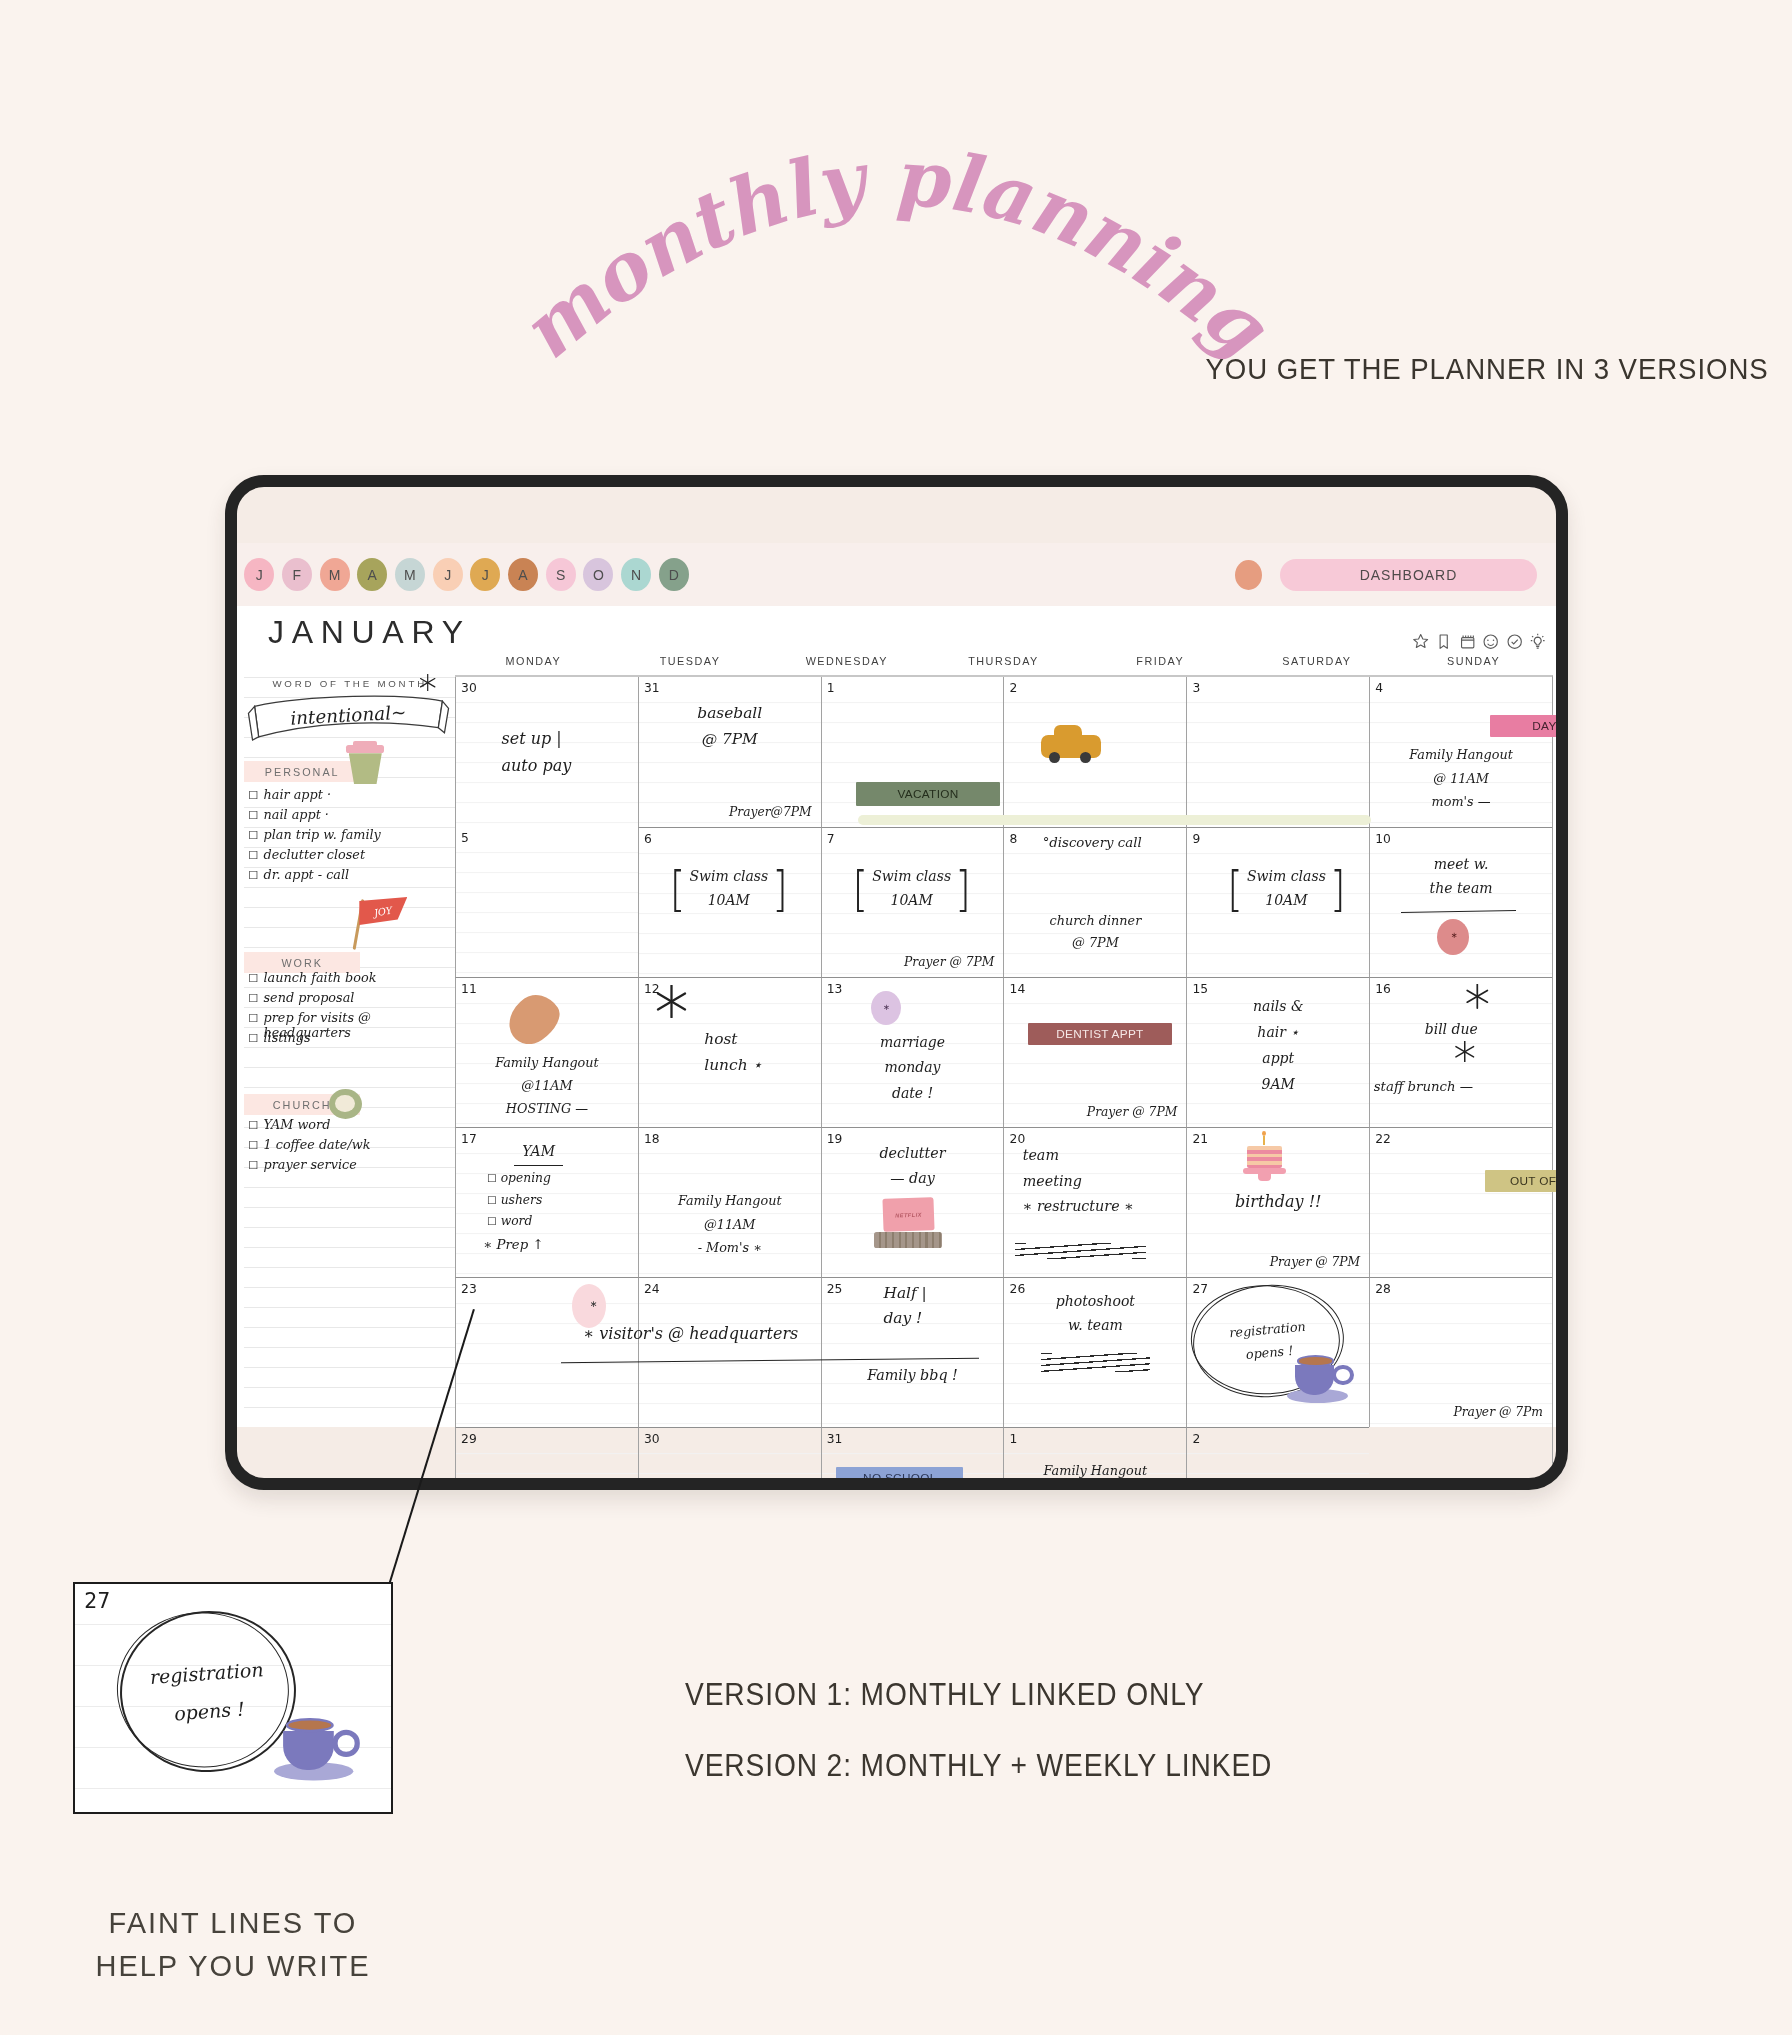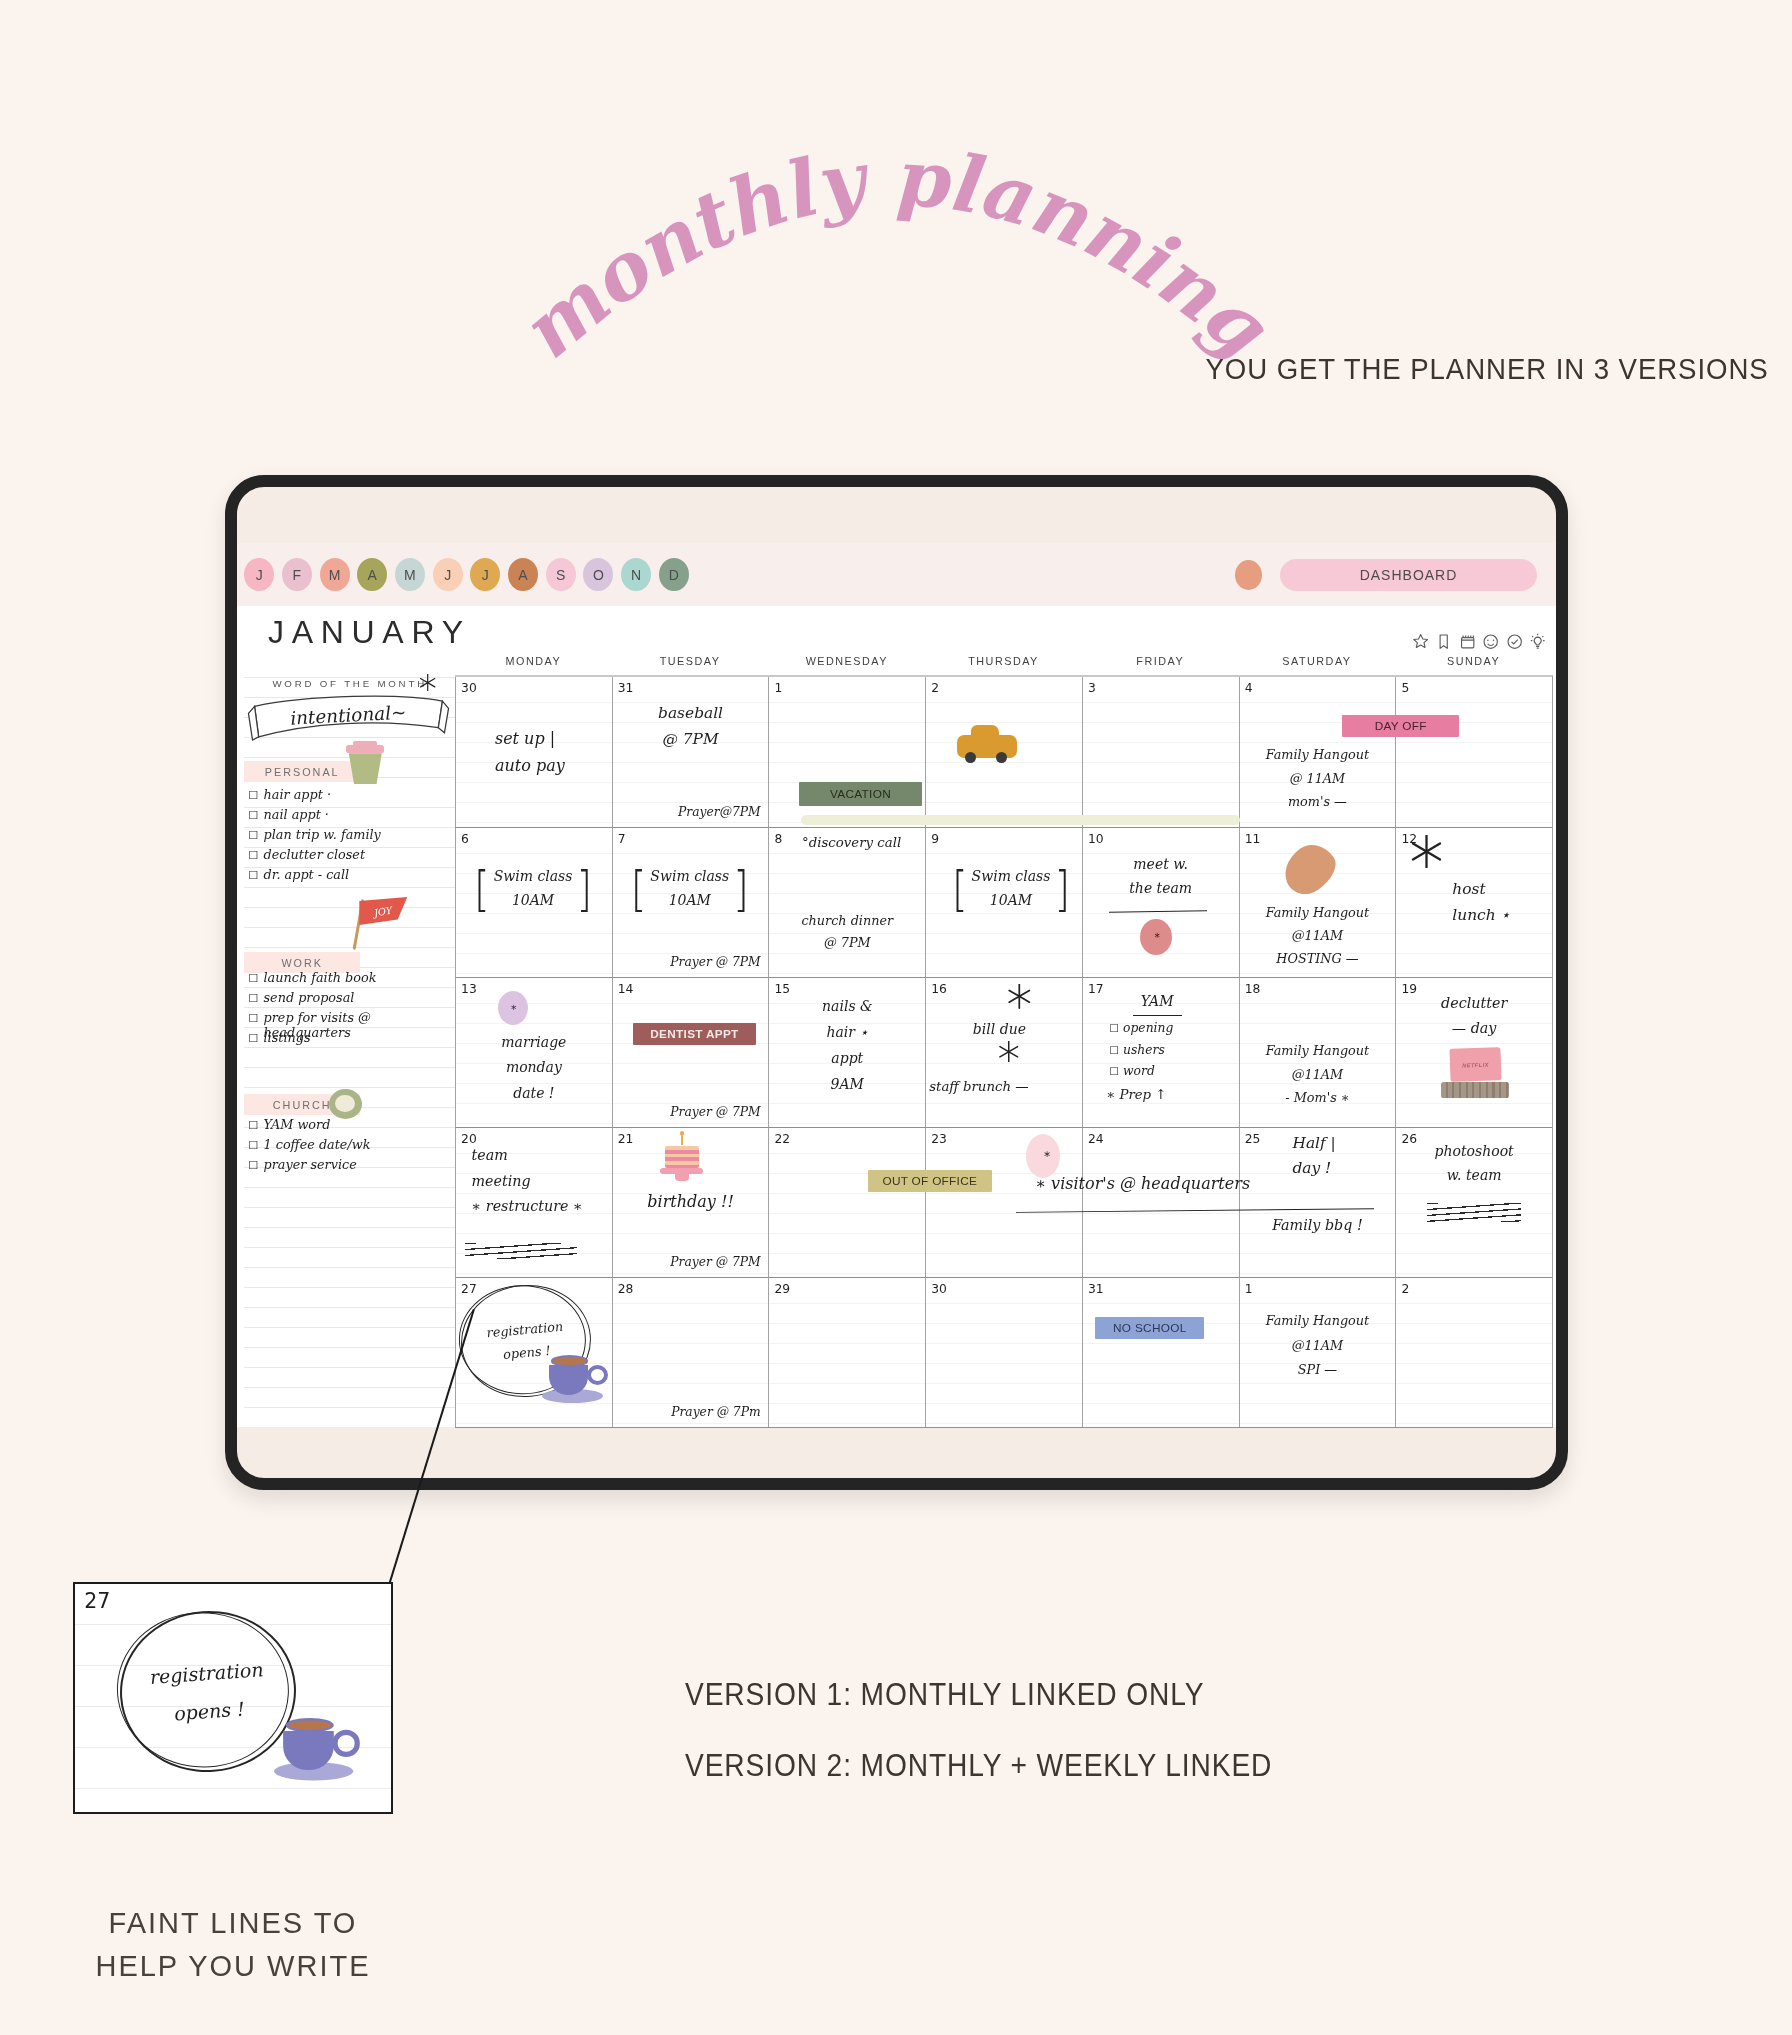--- a/index.html
+++ b/index.html
@@ -24,21 +24,21 @@
              font-size:14px;letter-spacing:1px;color:#4f4a4a;}
   .page{position:absolute;left:0;top:119px;width:100%;height:821px;background:#ffffff;}
   .month-title{position:absolute;left:31px;top:8.2px;font-size:32px;letter-spacing:7.7px;color:#2c2c2c;}
   .toolbar{position:absolute;right:9.2px;top:27px;display:flex;gap:6.1px;}
   .toolbar .ticon{width:17.4px;height:17.4px;}
   
   #day-headers{position:absolute;left:218px;top:49px;width:1097px;display:grid;
                grid-template-columns:repeat(7,1fr);}
   #day-headers div{text-align:center;font-size:10.8px;letter-spacing:1.5px;color:#3f3f3f;}
   #grid{position:absolute;left:218px;top:69px;width:1097px;display:grid;
-        grid-template-columns:repeat(7,1fr);grid-auto-rows:150px;border-top:2px solid #c7c7c7;
+        grid-template-columns:repeat(6,1fr);grid-auto-rows:150px;border-top:2px solid #c7c7c7;
         border-right:0.8px solid #a2a2a2;border-bottom:1px solid #8f8f8f;}
   .cell{position:relative;border-left:0.8px solid #a2a2a2;border-top:1px solid #8f8f8f;
         background-image:repeating-linear-gradient(to bottom,transparent 0 19px,#f2f2f2 19px 20px);
         background-position:0 6.1px;}
   .row0{border-top:none;}
   .daynum{position:absolute;top:4.1px;left:5.1px;font-size:12.3px;color:#1f1f1f;z-index:2;
           font-family:"DejaVu Sans",sans-serif;}
   
   .hand{position:absolute;font-family:"DejaVu Serif",serif;font-style:italic;color:#1d1d1d;
         white-space:pre-line;line-height:1.7;z-index:2;}
@@ -410,21 +410,21 @@
             </div>
             <div class="cell">
               <span class="daynum">13</span>
               <div class="sticker lavender-circle" style="left: 27%; top: 9%;"></div>
               <div class="hand" style="left: 0px; right: 0px; top: 35%; text-align: center; font-size: 14px; line-height: 1.8;">marriage
 monday
 date !</div>
             </div>
             <div class="cell">
               <span class="daynum">14</span>
-              <div class="plabel" style="background: rgb(158, 92, 90); color: rgb(246, 232, 231); left: 13%; width: 79%; top: 30%; height: 15%; font-weight: bold;">DENTIST APPT</div>
+              <div class="plabel" style="background: rgb(158, 92, 90); color: rgb(246, 232, 231); left: 13%; width: 79%; top: 30%; height: 15%;">DENTIST APPT</div>
               <div class="hand prayer">Prayer @ 7PM</div>
             </div>
             <div class="cell">
               <span class="daynum">15</span>
               <div class="hand" style="left: 0px; right: 0px; top: 11%; text-align: center; font-size: 14px; line-height: 1.85;">nails &amp;
 hair ⋆
 appt
 9AM</div>
             </div>
             <div class="cell">

